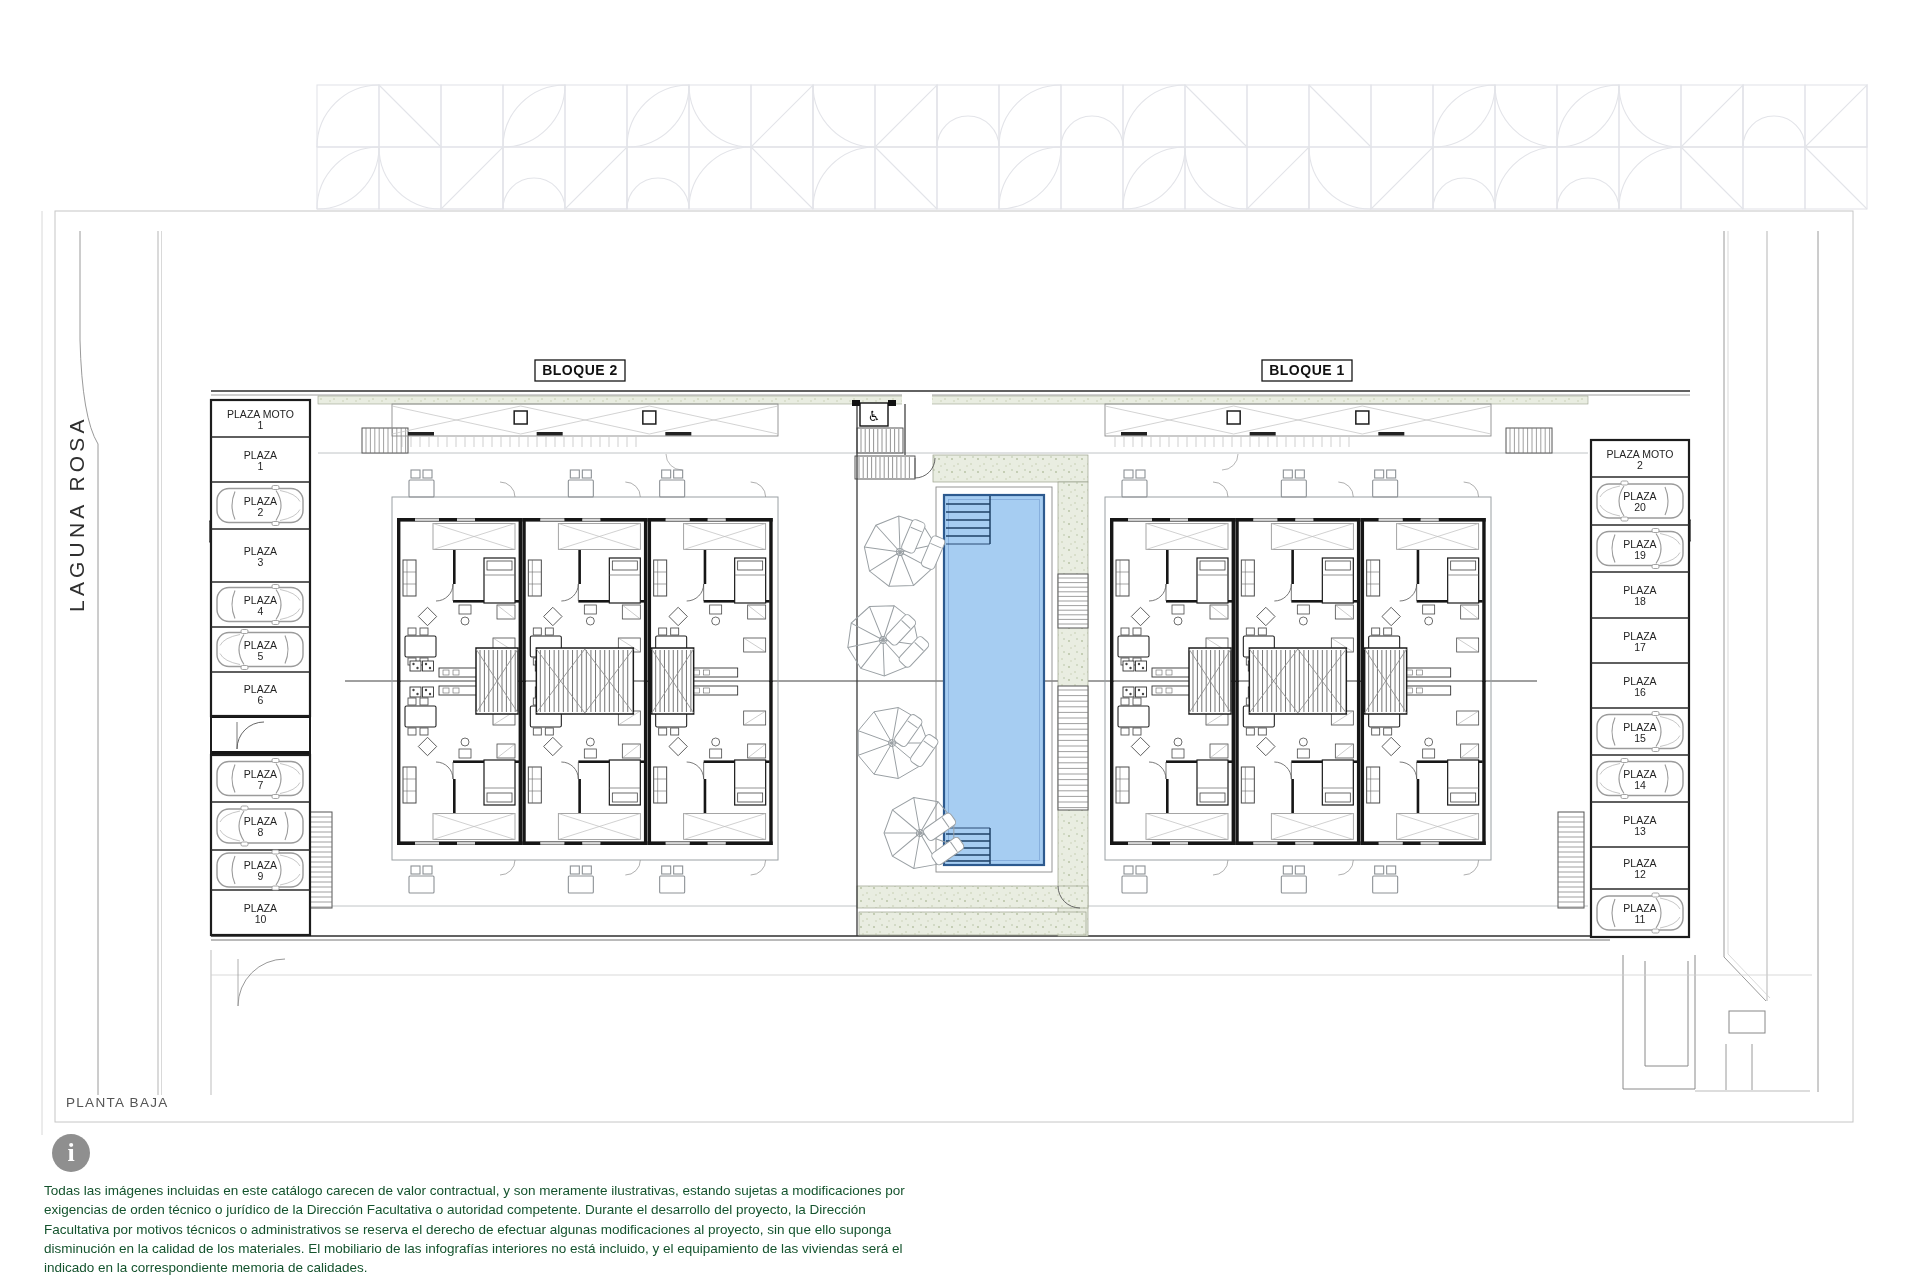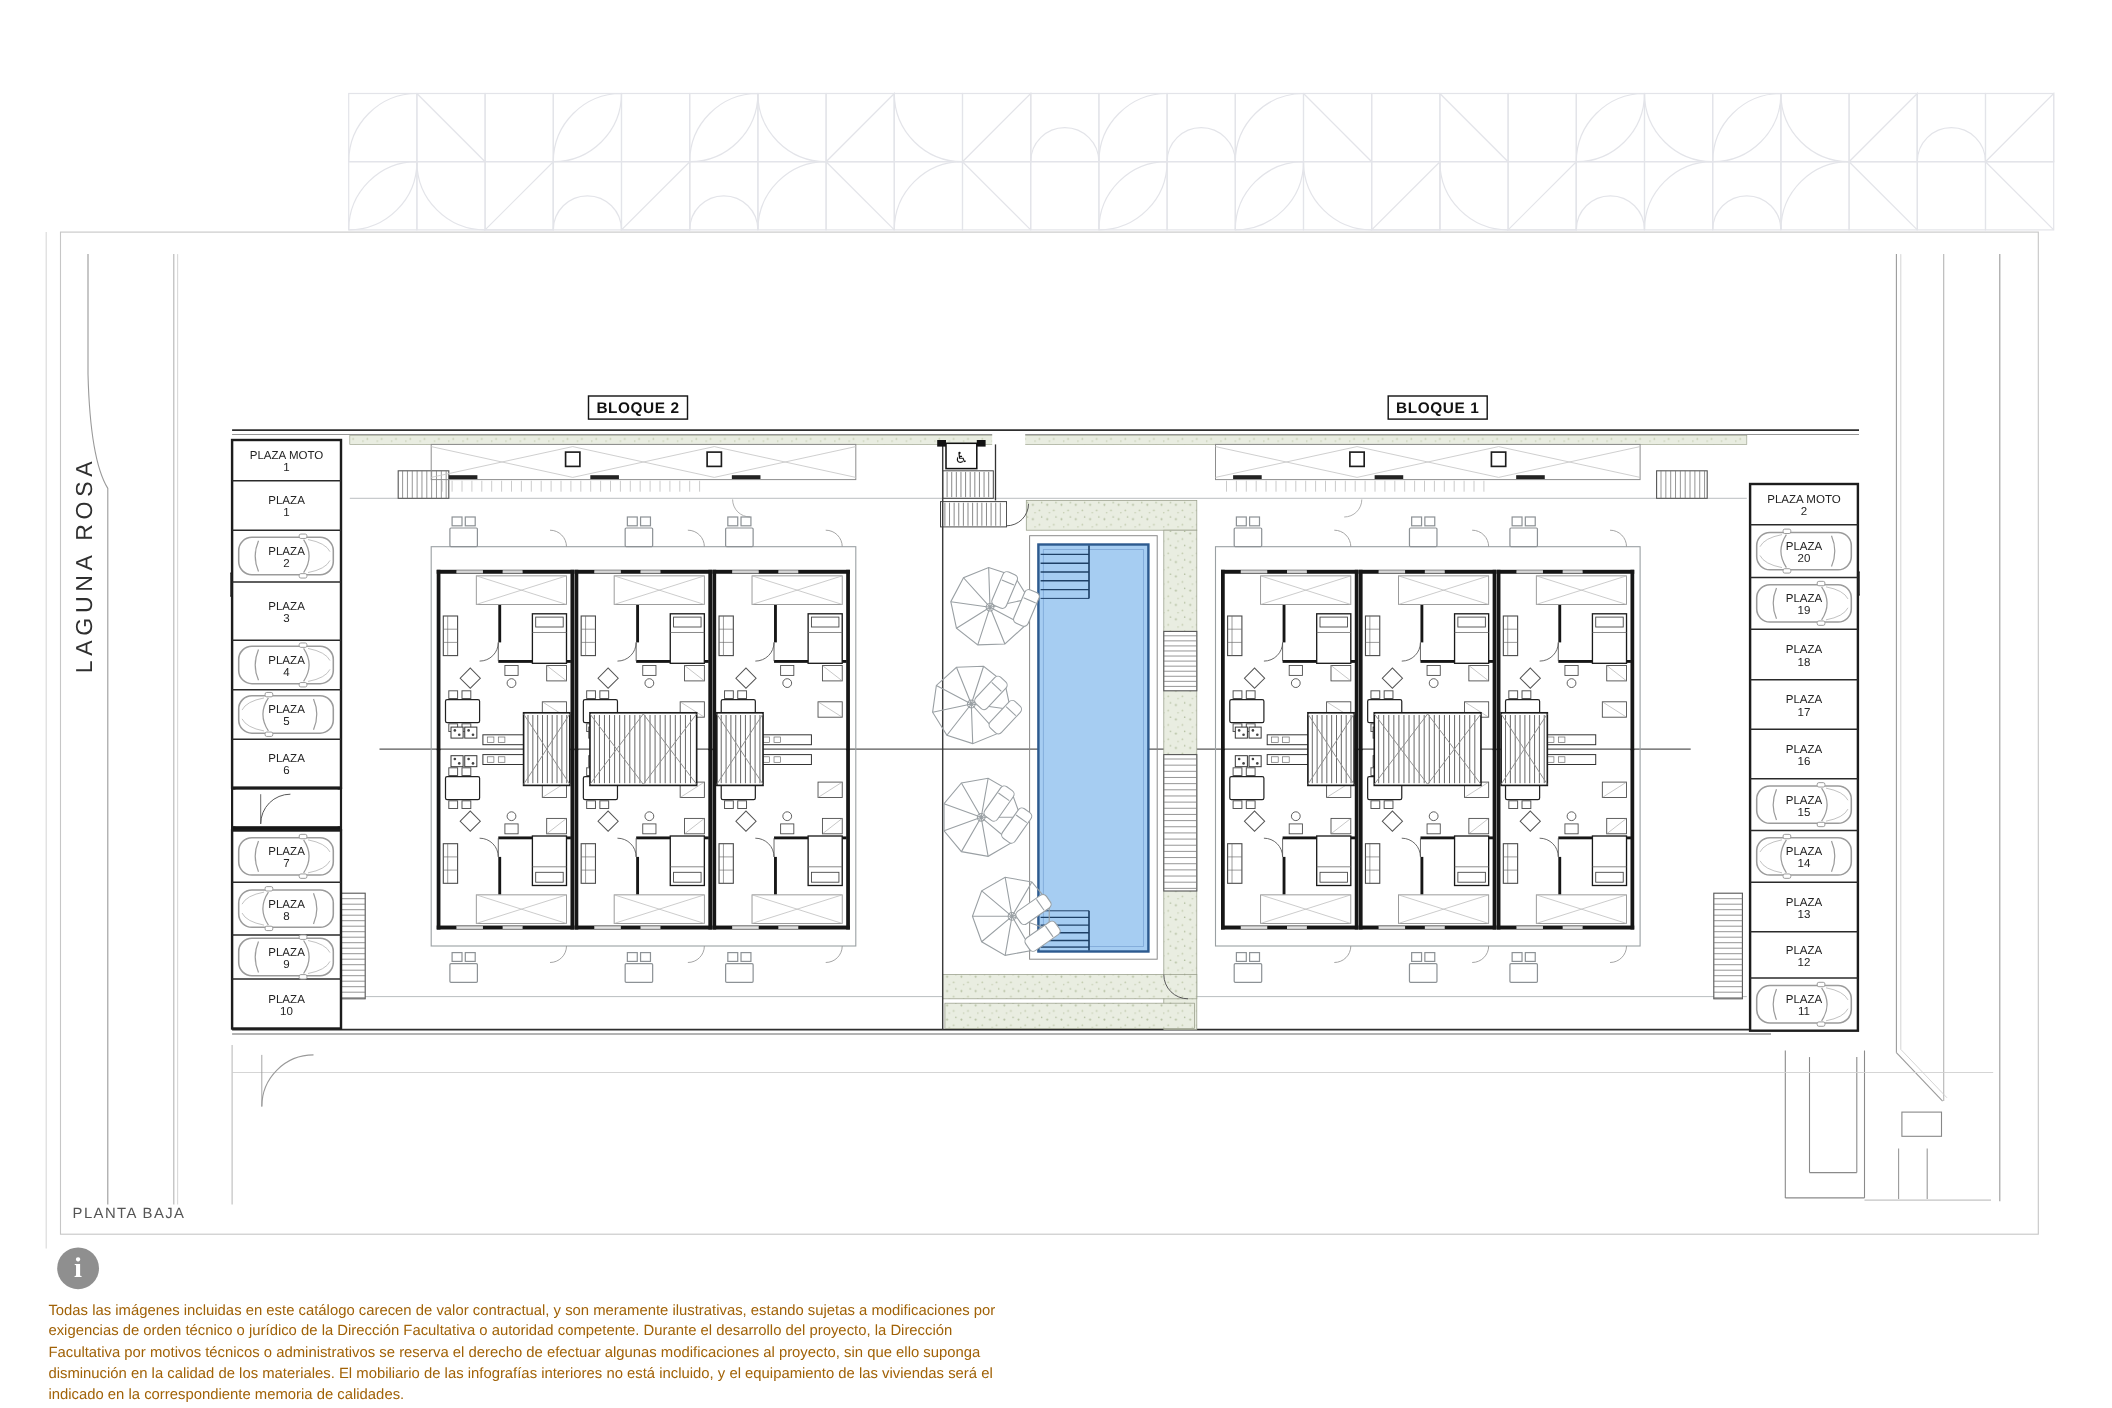--- a/index.html
+++ b/index.html
@@ -9,21 +9,21 @@
   .lblbox{fill:#fff;stroke:#161616;stroke-width:1.3;}
   .lbltext{font:600 14px "Liberation Sans",sans-serif;text-anchor:middle;letter-spacing:.5px;fill:#111;}
   .street{font:400 21px "Liberation Sans",sans-serif;letter-spacing:4.2px;fill:#2f2f2f;}
   .sheet{font:500 13.5px "Liberation Sans",sans-serif;letter-spacing:1.3px;fill:#555;}
   .plabel{font:400 10.5px "Liberation Sans",sans-serif;text-anchor:middle;fill:#232323;}
   .note{position:absolute;left:44px;top:1134px;width:880px;}
   .info{width:38px;height:38px;margin-left:8px;border-radius:50%;background:#8f8f8f;color:#fff;
         display:flex;align-items:center;justify-content:center;
         font:700 26px "Liberation Serif",serif;}
   .note p{margin:9px 0 0;width:862px;font:400 13.5px "Liberation Sans",sans-serif;
-          color:#a16207;line-height:1.43;}
+          color:#14532d;line-height:1.43;}
 </style>
 </head>
 <body>
 
 <div class="canvas">
 <svg id="plan" width="1920" height="1280" viewBox="0 0 1920 1280">
   <defs>
     <pattern id="speck" width="13" height="13" patternUnits="userSpaceOnUse">
       <rect width="13" height="13" fill="#e9ede1"></rect>
       <circle cx="3" cy="4" r="0.9" fill="#b4bfa0"></circle>

